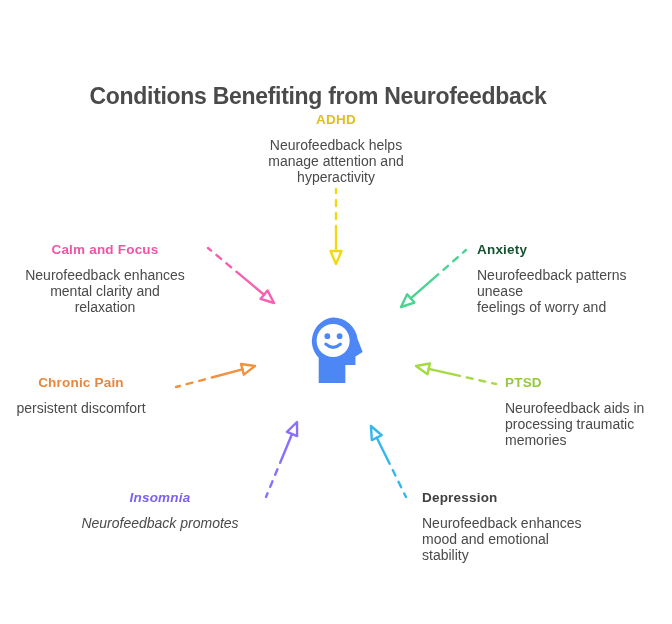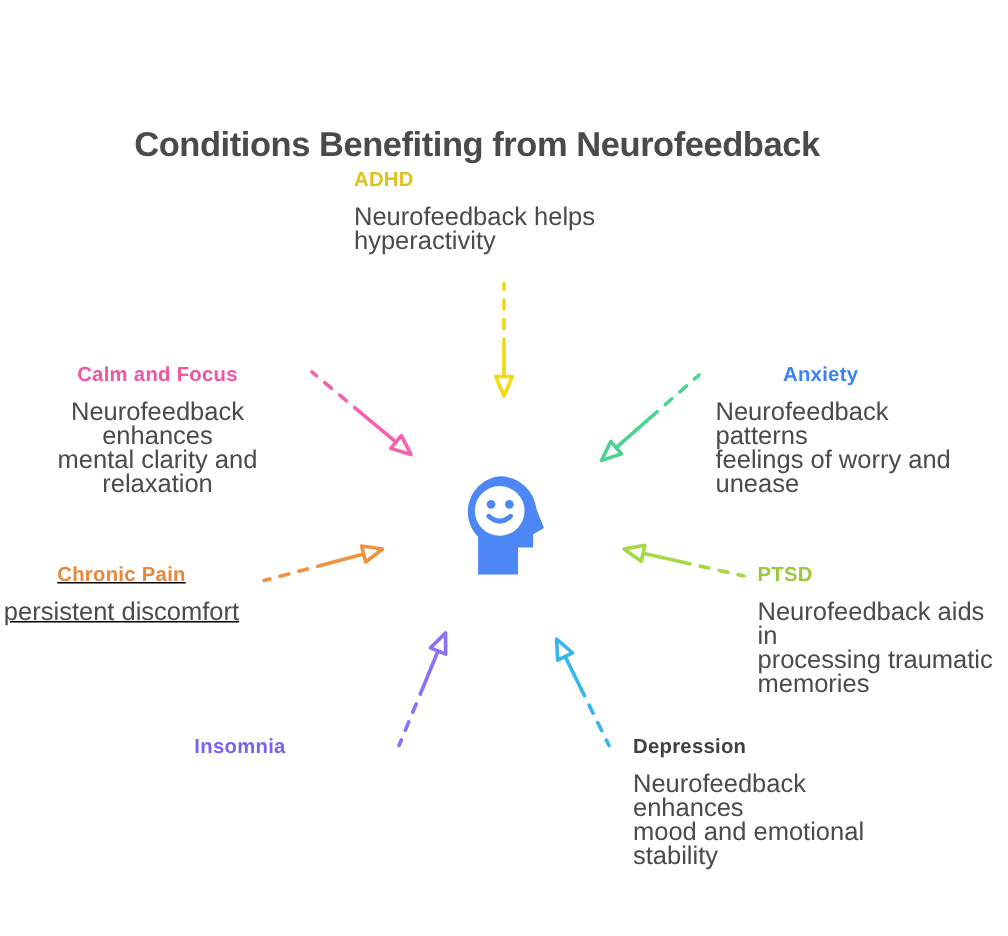--- a/index.html
+++ b/index.html
@@ -5,25 +5,25 @@
   html,body{margin:0;padding:0;background:#ffffff;}
   .canvas{
     position:relative;width:672px;height:624px;background:var(--bg,#fff);
     font-family:"Liberation Sans",sans-serif;overflow:hidden;
   }
   .title{
     position:absolute;top:52px;left:12px;width:612px;text-align:center;
     font-size:23px;font-weight:bold;letter-spacing:-0.3px;color:var(--title,#4a4a4a);margin-top:31px;
   }
   .cond{position:absolute;}
-  .cond.align-center{}
+  .cond.align-center{text-align:center;}
   .cond.align-right{text-align:center;}
   .cond.align-left{text-align:left;}
   .cond-label{font-size:13.5px;font-weight:bold;letter-spacing:0.2px;margin-bottom:10px;}
-  .cond-desc{color:var(--body,#4a4a4a);font-size:17px;line-height:16px;}
+  .cond-desc{color:var(--body,#4a4a4a);font-size:14px;line-height:16px;}
   .center-icon{position:absolute;left:300px;top:313px;width:72px;height:76px;}
   #arrows{position:absolute;left:0;top:0;}
   #arrows line{stroke-width:2.4;stroke-linecap:round;stroke-dasharray:4 7 6 7 6 7 200;}
   #arrows polygon{fill:none;stroke-width:2.4;stroke-linejoin:round;}
 </style>
 </head>
 <body>
 
 <div class="canvas">
 
@@ -65,61 +65,63 @@
     <circle class="ic-face" cx="46" cy="38" r="23" fill="#ffffff"></circle>
     <circle class="ic-fill" cx="38" cy="32" r="4" fill="#4d87f5"></circle>
     <circle class="ic-fill" cx="55" cy="32" r="4" fill="#4d87f5"></circle>
     <path class="ic-stroke" d="M 36 43 Q 46 52 56 43" fill="none" stroke-width="4.5" stroke-linecap="round" stroke="#4d87f5"></path>
   </svg>
 
   <div class="cond align-center" style="left:236px;top:112px;width:200px;">
     <div class="cond-label" style="color: rgb(223, 192, 29);">ADHD</div>
     <div class="cond-desc">
       <div>Neurofeedback helps</div>
+      <div>manage attention and</div>
       <div>hyperactivity</div>
     </div>
   </div>
 
   <div class="cond align-right" style="left:20px;top:242px;width:170px;">
     <div class="cond-label" style="color: rgb(238, 85, 163);">Calm and Focus</div>
     <div class="cond-desc">
       <div>Neurofeedback enhances</div>
       <div>mental clarity and</div>
       <div>relaxation</div>
     </div>
   </div>
 
   <div class="cond align-left" style="left:477px;top:242px;width:170px;">
-    <div class="cond-label" style="color: #3b82f6; margin-left: 45px;">Anxiety</div>
+    <div class="cond-label" style="color: #14532d;">Anxiety</div>
     <div class="cond-desc">
       <div>Neurofeedback patterns</div>
+      <div>unease</div>
       <div>feelings of worry and</div>
-      <div>unease</div>
     </div>
   </div>
 
-  <div class="cond align-right" style="left:0px;top:375px;width:162px;text-decoration:underline;">
+  <div class="cond align-right" style="left:0px;top:375px;width:162px;">
     <div class="cond-label" style="color: rgb(232, 135, 59);">Chronic Pain</div>
     <div class="cond-desc">
       <div>persistent discomfort</div>
     </div>
   </div>
 
   <div class="cond align-left" style="left:505px;top:375px;width:165px;">
     <div class="cond-label" style="color: rgb(151, 201, 61);">PTSD</div>
     <div class="cond-desc">
       <div>Neurofeedback aids in</div>
       <div>processing traumatic</div>
       <div>memories</div>
     </div>
   </div>
 
-  <div class="cond align-right" style="left:75px;top:490px;width:170px;">
+  <div class="cond align-right" style="left:75px;top:490px;width:170px;font-style:italic;">
     <div class="cond-label" style="color: rgb(123, 97, 240);">Insomnia</div>
     <div class="cond-desc">
+      <div>Neurofeedback promotes</div>
     </div>
   </div>
 
   <div class="cond align-left" style="left:422px;top:490px;width:170px;">
     <div class="cond-label" style="color: #404040;">Depression</div>
     <div class="cond-desc">
       <div>Neurofeedback enhances</div>
       <div>mood and emotional</div>
       <div>stability</div>
     </div>

